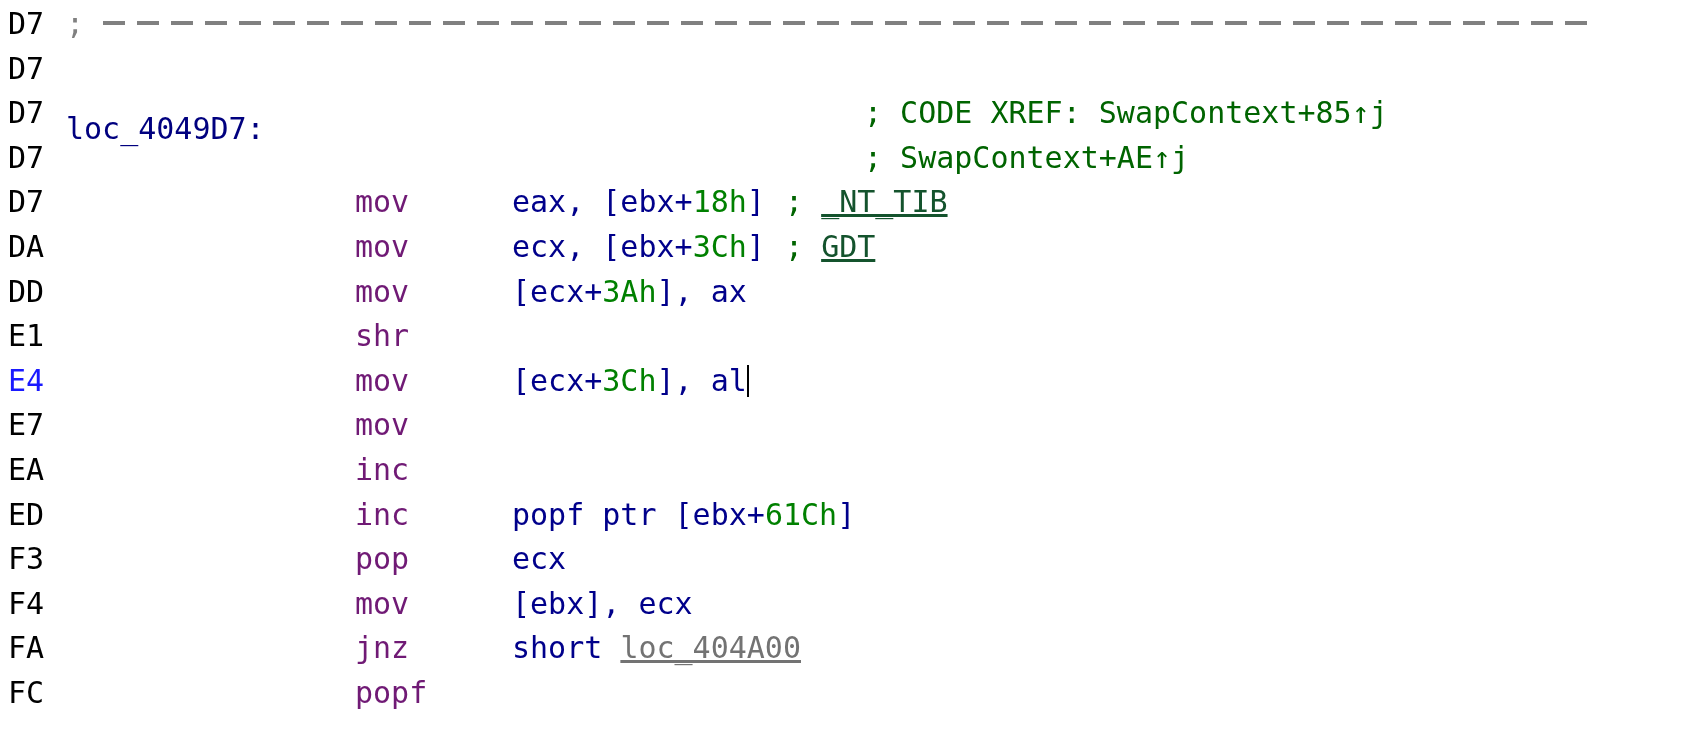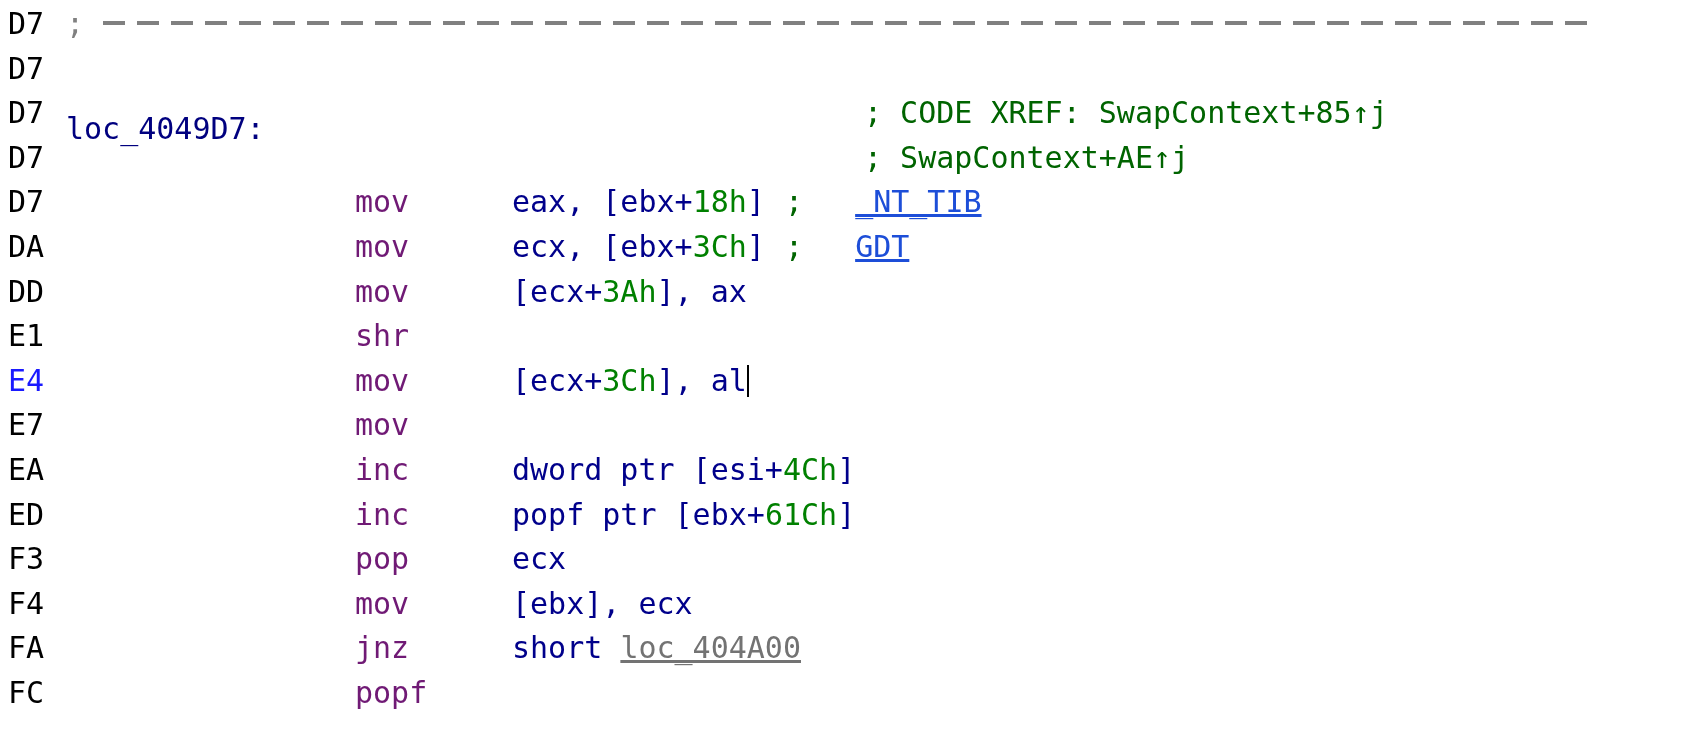--- a/index.html
+++ b/index.html
@@ -55,21 +55,21 @@
     position:absolute;
     top:0;
     white-space:pre;
     color:#006400;
   }
   .cmt.c780{ left:785px; }
   .cmt.c860{ left:864px; }
   .lbl{ color:#00007f; }
   .num{ color:#008000; }
   .reg{ color:#00008b; }
-  .sym{ color:#1d4ed8; text-decoration:underline;margin-left:34px; }
+  .sym{ color:#14532d; text-decoration:underline; }
   .symlink{ color:#737373; text-decoration:underline; }
   .semi{ color:#006400; }
   .dash{
     position:absolute;
     left:103px;
     top:19px;
     width:1487px;
     height:4px;
     background:repeating-linear-gradient(
       to right,
@@ -148,21 +148,20 @@
   </div>
 
   <div class="row">
     <span class="addr">E7</span>
     <span class="mnem">mov</span>
   </div>
 
   <div class="row">
     <span class="addr">EA</span>
     <span class="mnem">inc</span>
-    <span class="ops"><span class="reg">dword ptr [esi+</span><span class="num">4Ch</span><span class="reg">]</span></span>
   </div>
 
   <div class="row">
     <span class="addr">ED</span>
     <span class="mnem">inc</span>
     <span class="ops"><span class="reg">popf ptr [ebx+</span><span class="num">61Ch</span><span class="reg">]</span></span>
   </div>
 
   <div class="row">
     <span class="addr">F3</span>

